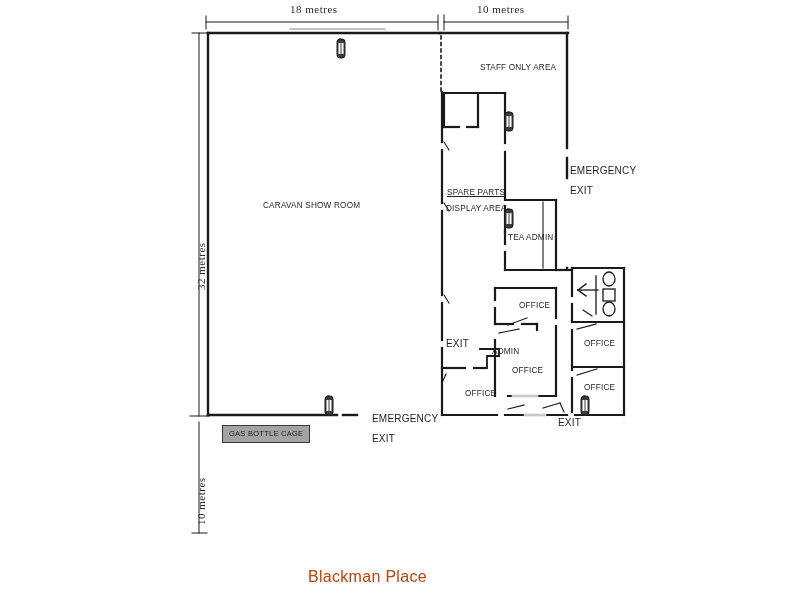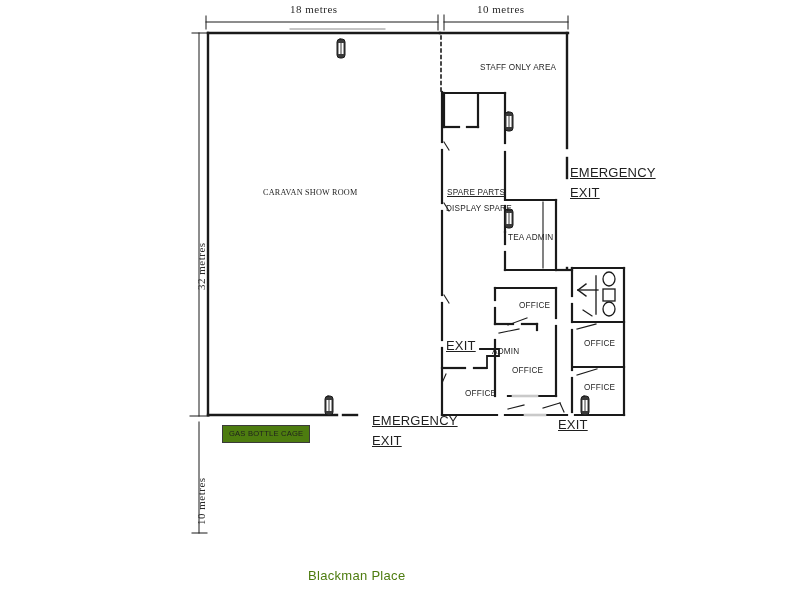--- a/index.html
+++ b/index.html
@@ -29,45 +29,45 @@
   }
   .lbl {
     position: absolute;
     font-family: "Liberation Sans", sans-serif;
     color: #1f1f1f;
     white-space: nowrap;
     letter-spacing: 0.2px;
     line-height: 1.05;
   }
   .lbl-room   { font-size: 8.2px; }
-  .lbl-exit   { font-size: 13px; text-decoration: underline; }
+  .lbl-exit   { font-size: 10px; }
   .lbl-dim {
     font-size: 11px;
     font-family: "Liberation Serif", serif;
     color: #2a2a2a;
     letter-spacing: 0.5px;
   }
   .lbl-dim-v {
     font-size: 11px;
     font-family: "Liberation Serif", serif;
     color: #2a2a2a;
     letter-spacing: 0.5px;
     transform-origin: 0 0;
     transform: rotate(-90deg);
   }
   .caption {
     position: absolute;
-    font-size: 13px;
-    color: #4d7c0f;
+    font-size: 16px;
+    color: #c2410c;
     letter-spacing: 0.3px;
   }
   .cage-box {
     position: absolute;
     border: 1px solid #3a3a3a;
-    background: #4d7c0f;
+    background: #a3a3a3;
     font-size: 7.6px;
     padding: 3px 6px 4px 6px;
     color: #1f1f1f;
     letter-spacing: 0.2px;
   }
 </style>
 </head>
 <body>
 
 <div id="plan-root">
@@ -260,27 +260,27 @@
   </svg>
 
   <div class="lbl lbl-dim" style="left:290px; top:4px;">18 metres</div>
 
   <div class="lbl lbl-dim" style="left:477px; top:4px;">10 metres</div>
 
   <div class="lbl-dim-v lbl" style="left:196px; top:290px;">32 metres</div>
 
   <div class="lbl-dim-v lbl" style="left:196px; top:525px;">10 metres</div>
 
-  <div class="lbl lbl-room" style="left:263px; top:189px;font-family:Liberation Serif, serif;">CARAVAN SHOW ROOM</div>
+  <div class="lbl lbl-room" style="left:263px; top:202px;">CARAVAN SHOW ROOM</div>
 
   <div class="lbl lbl-room" style="left:464px; top:64px;margin-left:16px;">STAFF ONLY AREA</div>
 
   <div class="lbl lbl-room" style="left:447px; top:189px;text-decoration:underline;">SPARE PARTS</div>
 
-  <div class="lbl lbl-room" style="left:446px; top:205px;">DISPLAY SPARE</div>
+  <div class="lbl lbl-room" style="left:446px; top:205px;">DISPLAY AREA</div>
 
   <div class="lbl lbl-room" style="left:508px; top:234px;">TEA ADMIN</div>
 
   <div class="lbl lbl-room" style="left:519px; top:302px;">OFFICE</div>
 
   <div class="lbl lbl-room" style="left:492px; top:348px;">ADMIN</div>
 
   <div class="lbl lbl-room" style="left:512px; top:367px;">OFFICE</div>
 
   <div class="lbl lbl-room" style="left:465px; top:390px;">OFFICE</div>

